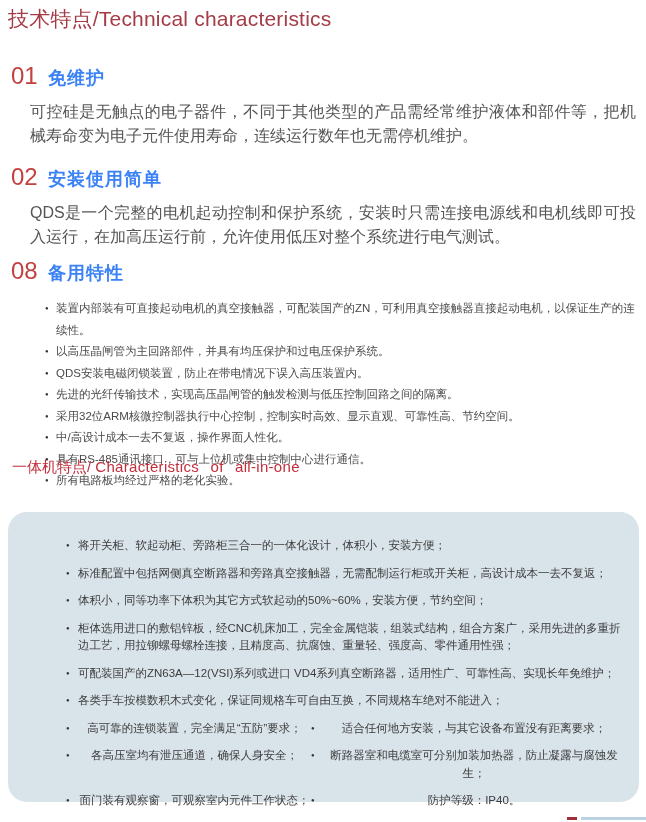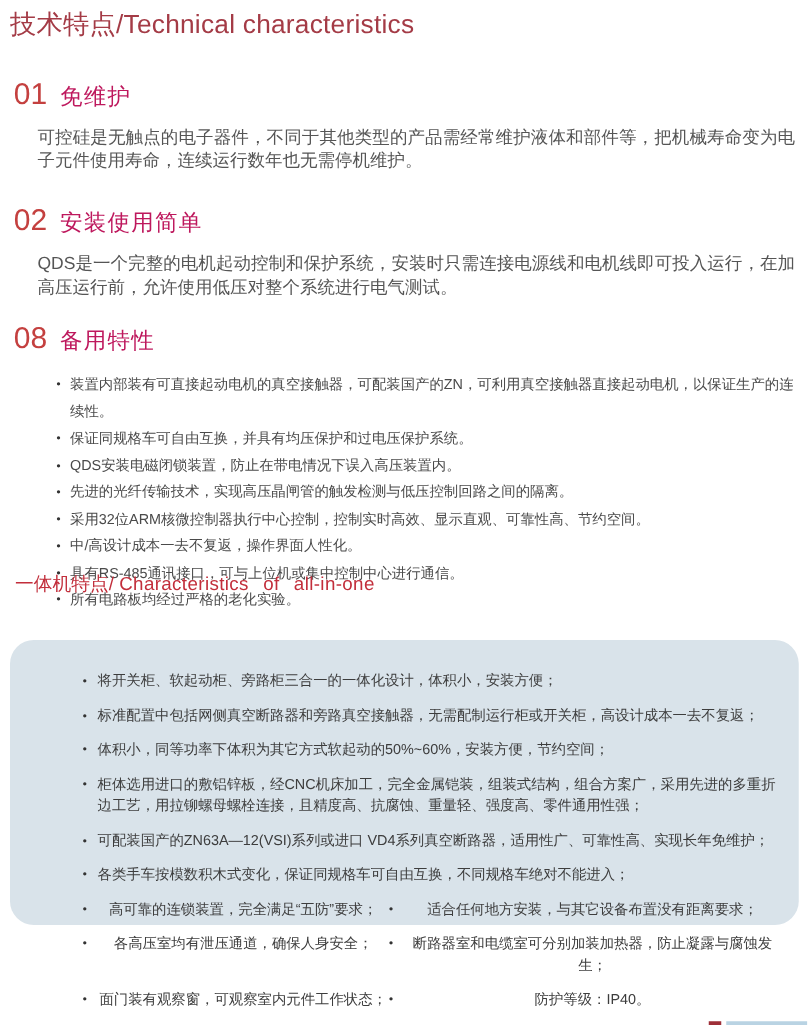--- a/index.html
+++ b/index.html
@@ -24,24 +24,24 @@
   
   .section { position:absolute; left:0; width:616px; }
   .sec-1 { top:62px; }
   .sec-2 { top:163px; }
   .sec-3 { top:257px; }
   .sec-head { display:flex; align-items:baseline; padding-left:11px; }
   .sec-num {
     font-size:24px; color:#c4403f; font-weight:500;
     width:37px; flex:0 0 37px;
   }
-  .sec-title { font-size:18px; color:#be185d; font-weight:400; letter-spacing:1px; }
+  .sec-title { font-size:18px; color:#3b82f6; font-weight:700; letter-spacing:1px; }
   .sec-body {
     margin:10px 8px 0 30px; width:606px;
-    font-size:14px; line-height:19px; color:#555;
+    font-size:16px; line-height:24px; color:#555;
     text-align:justify;
   }
   .sec-bullets {
     list-style:none; margin:13px 0 0 45px; width:600px;
   }
   .sec-bullets li {
     position:relative; padding-left:11px;
     font-size:11.5px; line-height:21.5px; color:#4a4a4a;
   }
   .sec-bullets li::before {
@@ -52,21 +52,21 @@
   
   .title2 {
     position:absolute; left:12px; top:458px;
     font-size:15px; color:#c22e3b; font-weight:500;
   }
   .title2 .en { word-spacing:7px; letter-spacing:0.3px; }
 
   
   .box {
     position:absolute; left:8px; top:512px;
-    width:631px; height:228px;
+    width:631px; height:290px;
     background:#d9e3ea; border-radius:19px;
     padding:25px 14px 0 58px;
   }
   .box-bullets { list-style:none; }
   .box-bullets > li {
     position:relative; padding-left:12px;
     font-size:11.5px; line-height:17.5px; color:#3d3d3d;
     margin-bottom:10px;
   }
   .box-bullets > li::before {
@@ -116,21 +116,21 @@
     <p class="sec-body">QDS是一个完整的电机起动控制和保护系统，安装时只需连接电源线和电机线即可投入运行，在加高压运行前，允许使用低压对整个系统进行电气测试。</p>
   </section>
 
   <section class="section sec-3">
     <div class="sec-head">
       <span class="sec-num">08</span>
       <span class="sec-title">备用特性</span>
     </div>
     <ul class="sec-bullets">
       <li>装置内部装有可直接起动电机的真空接触器，可配装国产的ZN，可利用真空接触器直接起动电机，以保证生产的连续性。</li>
-      <li>保证同规格车可自由互换，并具有均压保护和过电压保护系统。</li>
+      <li>以高压晶闸管为主回路部件，并具有均压保护和过电压保护系统。</li>
       <li>QDS安装电磁闭锁装置，防止在带电情况下误入高压装置内。</li>
       <li>先进的光纤传输技术，实现高压晶闸管的触发检测与低压控制回路之间的隔离。</li>
       <li>采用32位ARM核微控制器执行中心控制，控制实时高效、显示直观、可靠性高、节约空间。</li>
       <li>中/高设计成本一去不复返，操作界面人性化。</li>
       <li>具有RS-485通讯接口，可与上位机或集中控制中心进行通信。</li>
       <li>所有电路板均经过严格的老化实验。</li>
     </ul>
   </section>
 
   <h2 class="title2"><span class="cn">一体机特点/</span> <span class="en">Characteristics of all-in-one</span></h2>

